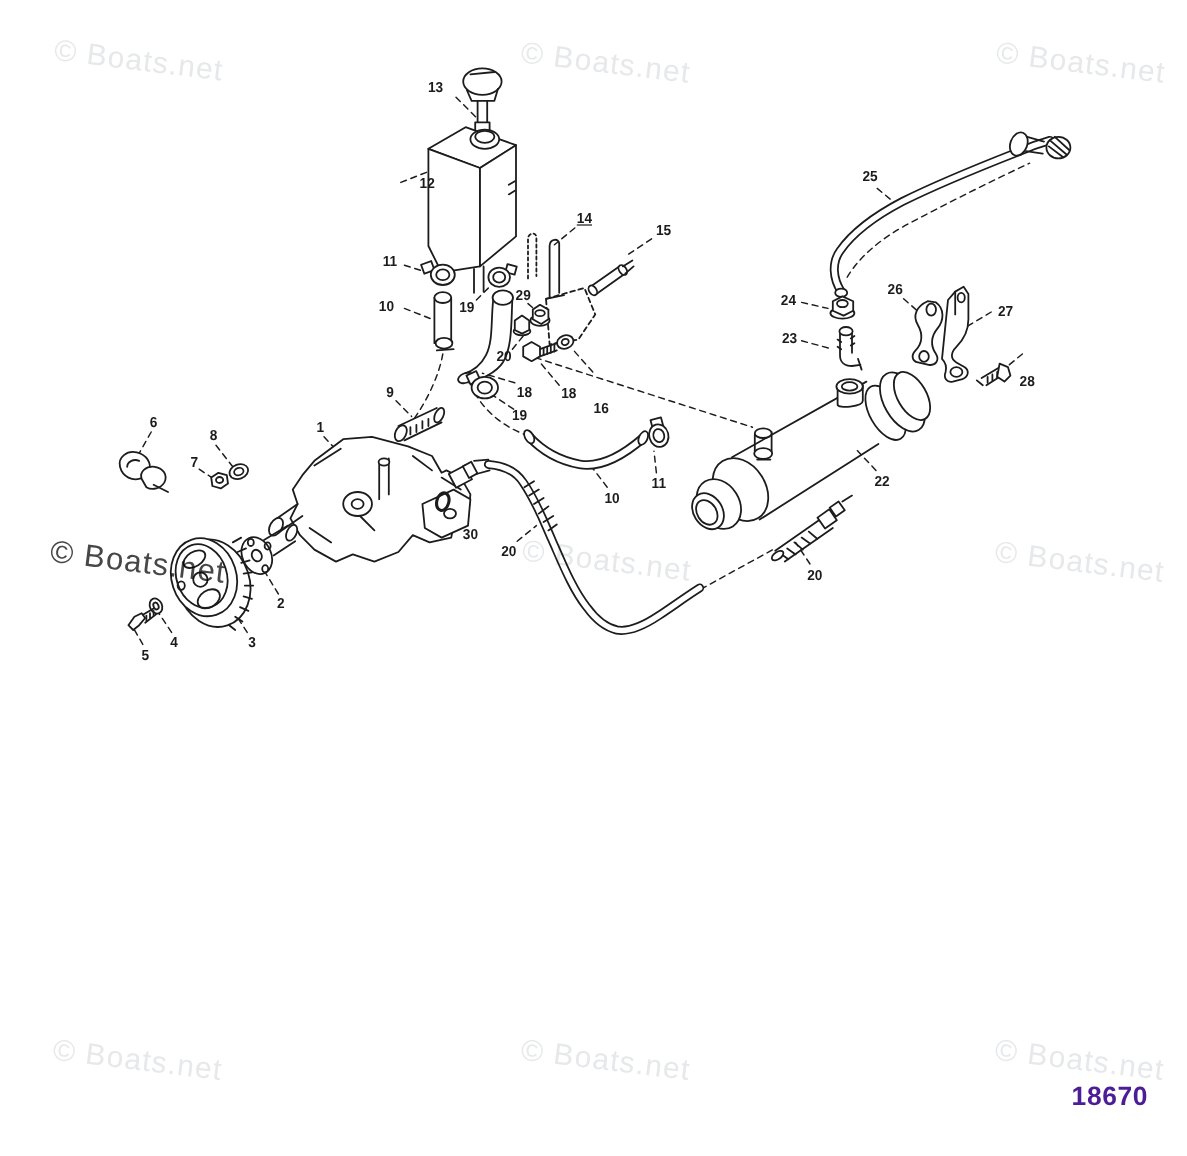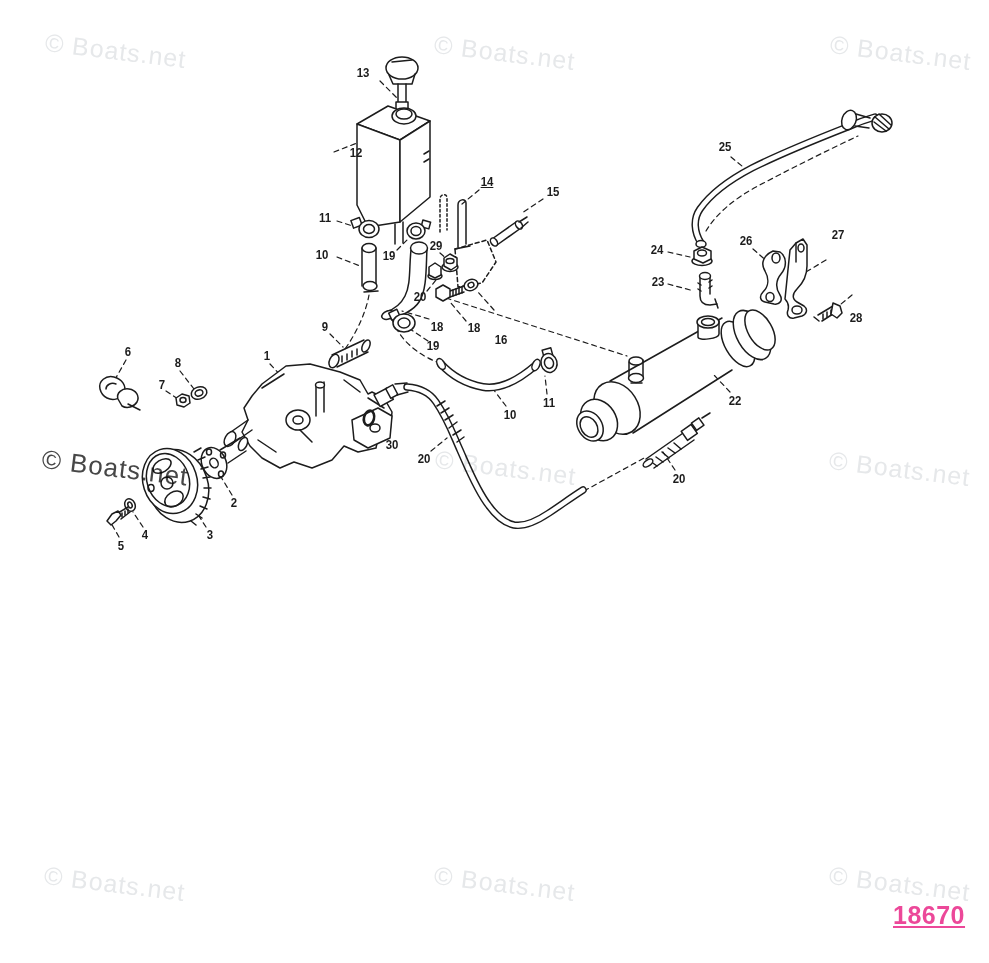--- a/index.html
+++ b/index.html
@@ -13,21 +13,21 @@
     position:absolute;white-space:nowrap;transform:rotate(7deg);transform-origin:left top;
     font-size:25px;letter-spacing:1px;font-weight:400;
   }
   .wm.dark{font-size:26px;}
   #callout-layer{position:absolute;left:0;top:0;width:100%;height:100%;z-index:3;pointer-events:none;}
   .callout{
     position:absolute;transform:translate(-50%,-50%) scaleX(0.95);
     font-size:12px;font-weight:bold;color:#1c1c1c;white-space:nowrap;
   }
   .fig-num{
-    position:absolute;z-index:3;font-size:25px;font-weight:bold;color:#ec4899;letter-spacing:0.5px;text-decoration:underline;
+    position:absolute;z-index:3;font-size:22px;font-weight:bold;color:#4c1d95;letter-spacing:0.5px;
   }
 </style>
 </head>
 <body>
 
 <div id="stage">
 
   <svg width="989" height="963" viewBox="0 0 989 963">
     <g stroke="#1c1c1c" fill="none" stroke-width="1.5" stroke-linecap="round" stroke-linejoin="round">
 
@@ -338,21 +338,21 @@
       <div class="callout" style="left: 319px; top: 153px; margin-left: 37px;">12</div>
       <div class="callout" style="left: 725px; top: 147px;">25</div>
       <div class="callout" style="left: 325px; top: 218px;">11</div>
       <div class="callout" style="left: 487px; top: 182px; text-decoration: underline;">14</div>
       <div class="callout" style="left: 553px; top: 192px;">15</div>
       <div class="callout" style="left: 322px; top: 255px;">10</div>
       <div class="callout" style="left: 389px; top: 256px;">19</div>
       <div class="callout" style="left: 436px; top: 246px;">29</div>
       <div class="callout" style="left: 657px; top: 250px;">24</div>
       <div class="callout" style="left: 746px; top: 241px;">26</div>
-      <div class="callout" style="left: 838px; top: 235px;">27</div>
+      <div class="callout" style="left: 838px; top: 259px;">27</div>
       <div class="callout" style="left: 658px; top: 282px;">23</div>
       <div class="callout" style="left: 856px; top: 286px; margin-top: 32px;">28</div>
       <div class="callout" style="left: 420px; top: 297px;">20</div>
       <div class="callout" style="left: 501px; top: 316px; margin-top: 24px;">16</div>
       <div class="callout" style="left: 325px; top: 327px;">9</div>
       <div class="callout" style="left: 437px; top: 327px;">18</div>
       <div class="callout" style="left: 474px; top: 328px;">18</div>
       <div class="callout" style="left: 433px; top: 346px;">19</div>
       <div class="callout" style="left: 267px; top: 356px;">1</div>
       <div class="callout" style="left: 128px; top: 352px;">6</div>

